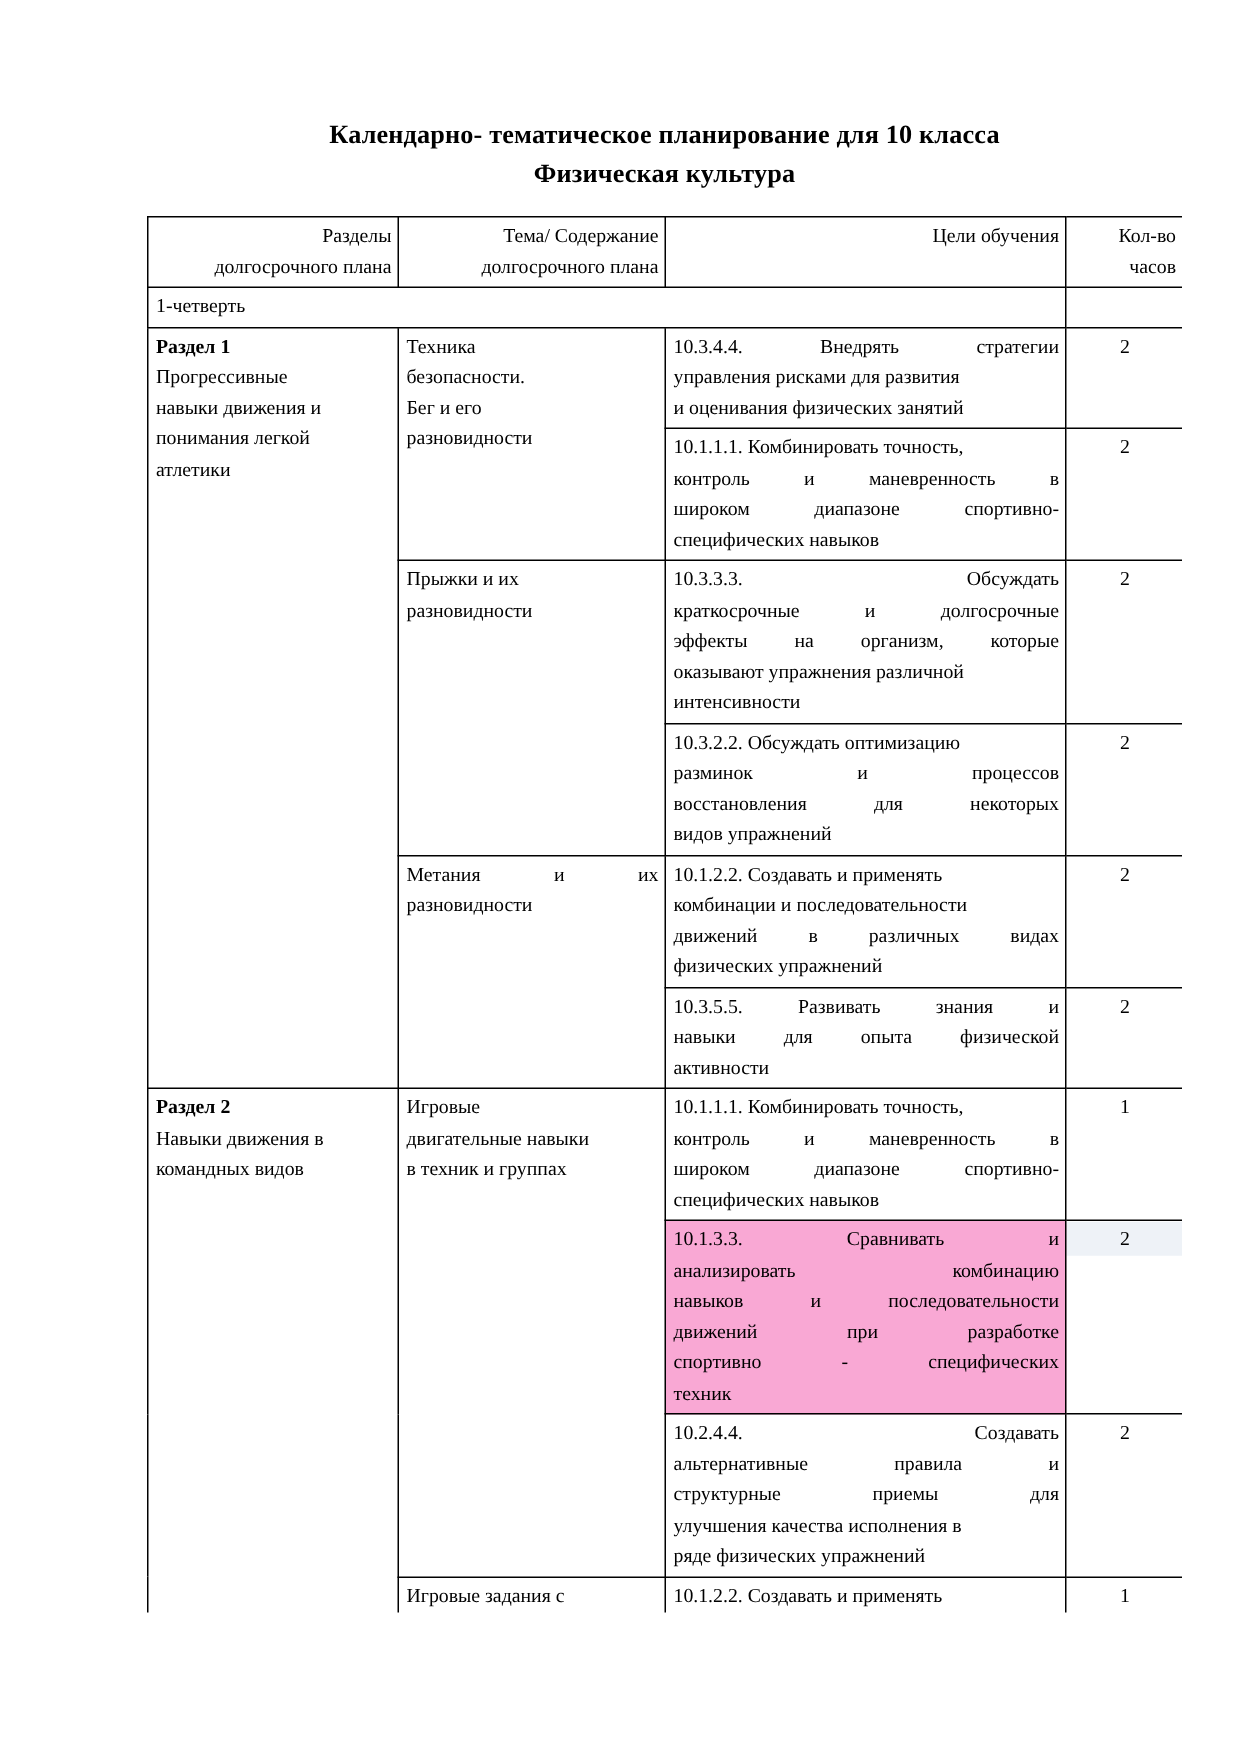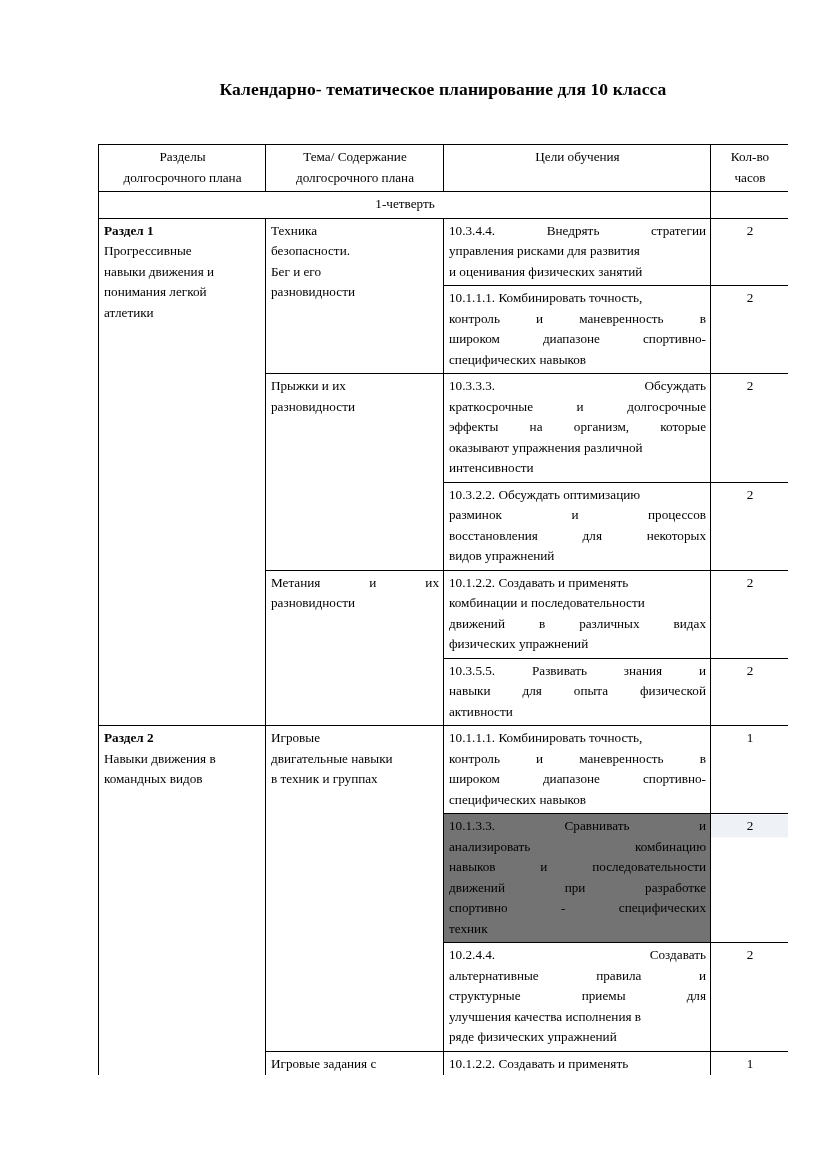--- a/index.html
+++ b/index.html
@@ -65,31 +65,30 @@
 
   table.plan th,
   table.plan td {
     border: 1px solid #000000;
     vertical-align: top;
     padding: 2px 4px 3px 5px;
   }
 
   
   .hdr td {
-    text-align: center;
+    text-align: right;
     vertical-align: top;
     padding-top: 3px;
     font-family: Liberation Serif, serif;
   }
   .hdr .hcell {
     display: block;
   }
 
   .quarter td {
-    text-align: center;
     padding-top: 2px;
     padding-bottom: 2px;
   }
 
   td.just {
     text-align: justify;
     text-align-last: justify;
     hyphens: none;
   }
 
@@ -101,21 +100,21 @@
 
   td.hours {
     text-align: center;
     text-align-last: center;
     padding-top: 2px;
   }
 
   .bold { font-weight: bold; }
 
   .sel {
-    background: #737373;
+    background: #f9a8d4;
   }
   td.hours.selpart {
     background: linear-gradient(to bottom, #eef2f7 0px, #eef2f7 23px, #ffffff 23px);
   }
 
   
   .p {
     margin: 0;
     text-align: justify;
     text-align-last: justify;
@@ -125,20 +124,21 @@
     text-align-last: left;
   }
 </style>
 </head>
 <body>
 
 <div class="page">
 
   <div class="title-block">
     <div class="title-line">Календарно- тематическое планирование для 10 класса</div>
+    <div class="title-line">Физическая культура</div>
   </div>
 
   <div class="tbl-wrap">
     <table class="plan">
       <colgroup>
         <col class="c1">
           <col class="c2">
           <col class="c3">
           <col class="c4">
       </colgroup>

